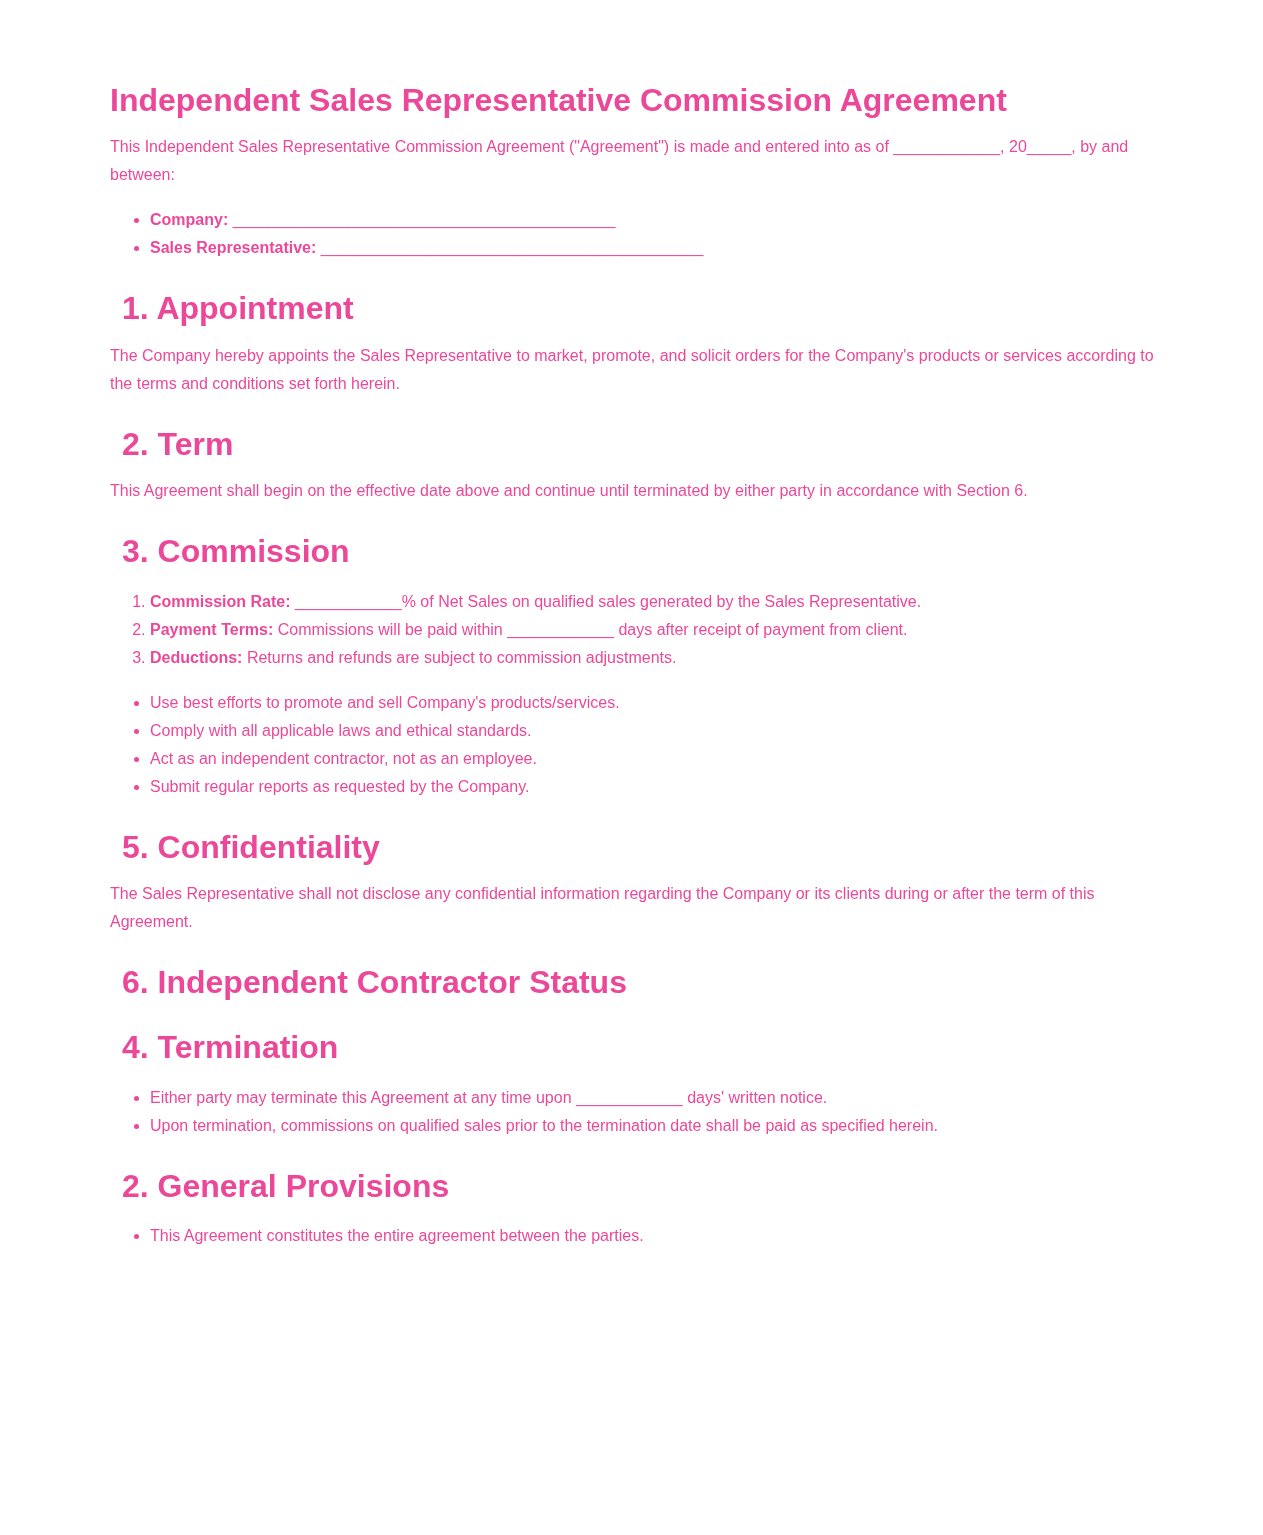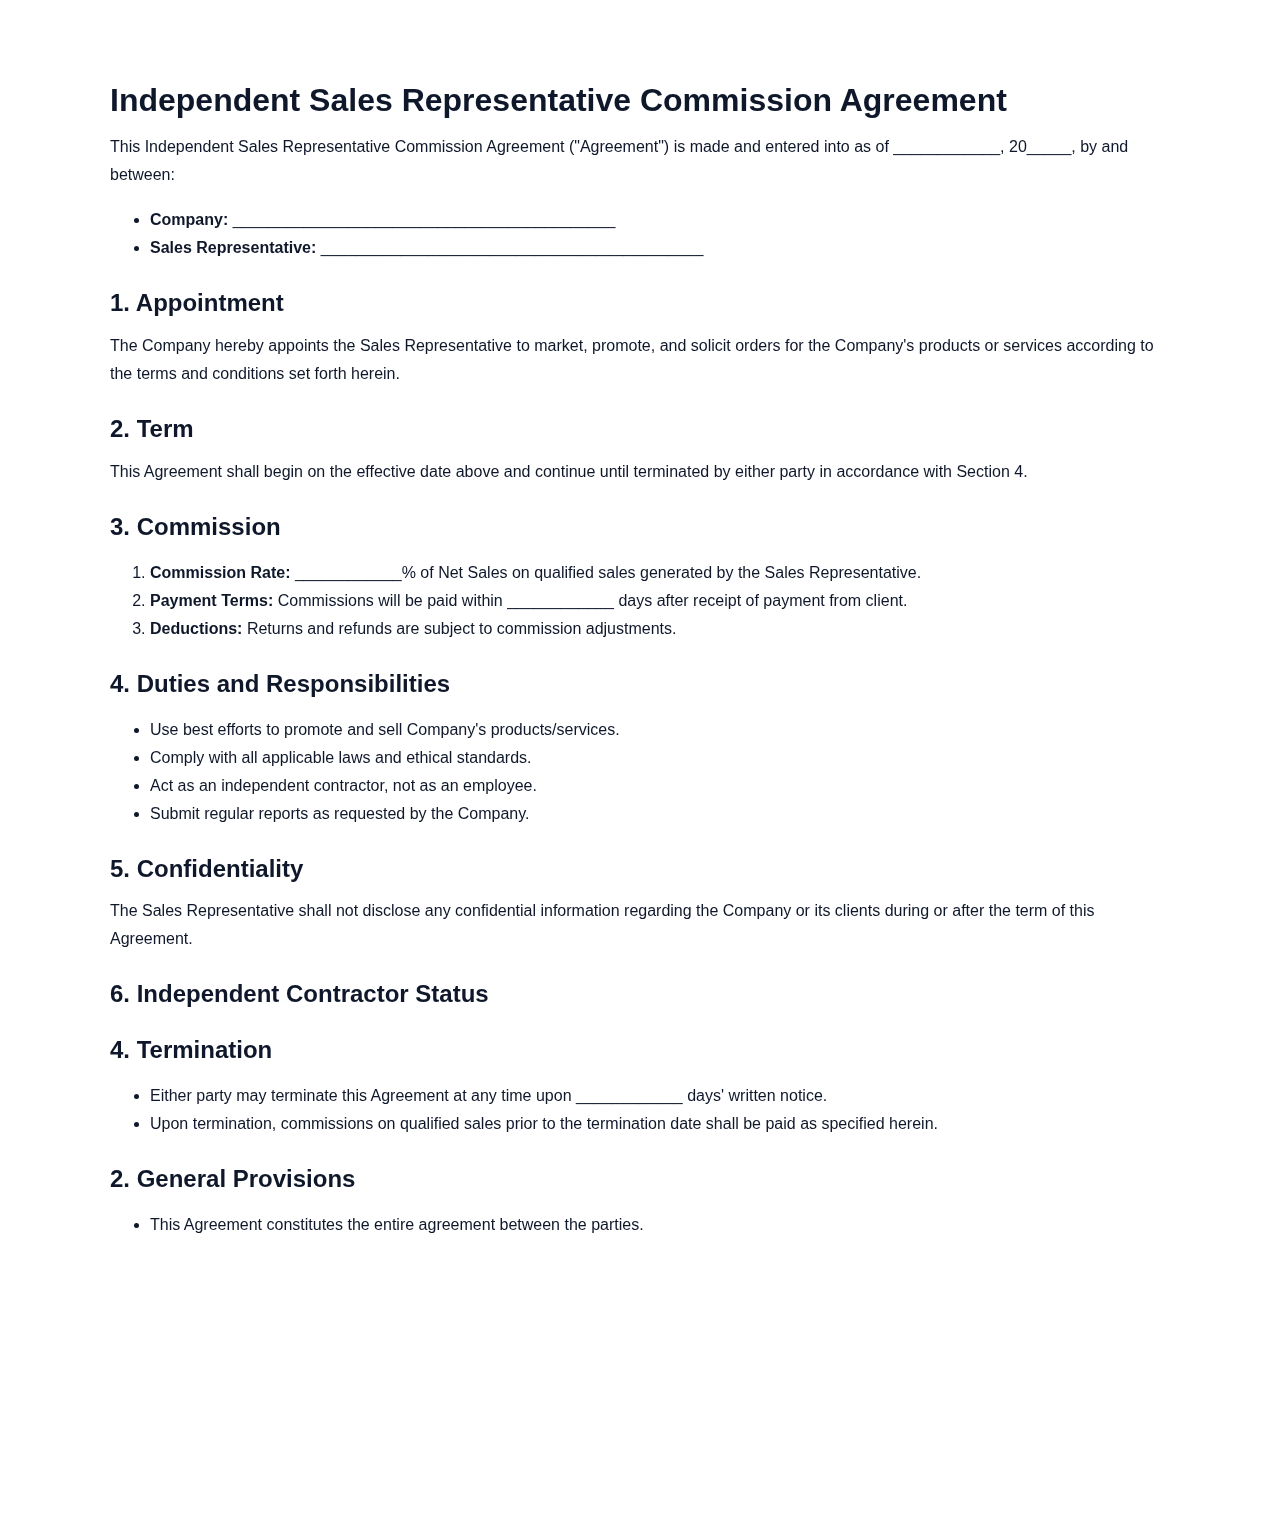--- a/index.html
+++ b/index.html
@@ -2,37 +2,37 @@
 <html><head>
 <meta charset="utf-8">
 <style>
   html, body { margin: 0; padding: 0; background: #ffffff; }
   .doc {
     width: 1263px;
     min-height: 1535px;
     box-sizing: border-box;
     padding: 60px 107px 24px 110px;
     background: #ffffff;
-    color: #0f172a;
+    color: #ec4899;
     font-family: "Liberation Sans", sans-serif;
     font-size: 16px;
     line-height: 1.75;
     -webkit-font-smoothing: antialiased;
   }
   .doc h1 {
     font-size: 32px;
     line-height: 1.2;
     font-weight: bold;
     margin: 21px 0 14px 0;
   }
   .doc h2 {
-    font-size: 24px;
+    font-size: 32px;
     line-height: 1.2;
     font-weight: bold;
-    margin: 27px 0 14px 0;
+    margin: 27px 0 14px 12px;
   }
   .doc p { margin: 14px 0; }
   .doc ul, .doc ol {
     margin: 17px 0;
     padding: 0 0 0 40px;
   }
   .doc ul { list-style-type: disc; }
   .doc ol { list-style-type: decimal; }
   .doc li { margin: 0; padding: 0; }
   .doc strong { font-weight: bold; }
@@ -51,32 +51,31 @@
     <li><strong>Sales Representative:</strong><span> ___________________________________________</span></li>
   </ul>
 
   <div id="sections">
       <section>
         <h2>1. Appointment</h2>
         <p>The Company hereby appoints the Sales Representative to market, promote, and solicit orders for the Company's products or services according to the terms and conditions set forth herein.</p>
       </section>
       <section>
         <h2>2. Term</h2>
-        <p>This Agreement shall begin on the effective date above and continue until terminated by either party in accordance with Section 4.</p>
+        <p>This Agreement shall begin on the effective date above and continue until terminated by either party in accordance with Section 6.</p>
       </section>
       <section>
         <h2>3. Commission</h2>
         <ol>
           <li><strong>Commission Rate:</strong><span> ____________% of Net Sales on qualified sales generated by the Sales Representative.</span></li>
           <li><strong>Payment Terms:</strong><span> Commissions will be paid within ____________ days after receipt of payment from client.</span></li>
           <li><strong>Deductions:</strong><span> Returns and refunds are subject to commission adjustments.</span></li>
         </ol>
       </section>
       <section>
-        <h2>4. Duties and Responsibilities</h2>
         <ul>
           <li>Use best efforts to promote and sell Company's products/services.</li>
           <li>Comply with all applicable laws and ethical standards.</li>
           <li>Act as an independent contractor, not as an employee.</li>
           <li>Submit regular reports as requested by the Company.</li>
         </ul>
       </section>
       <section>
         <h2>5. Confidentiality</h2>
         <p>The Sales Representative shall not disclose any confidential information regarding the Company or its clients during or after the term of this Agreement.</p>

